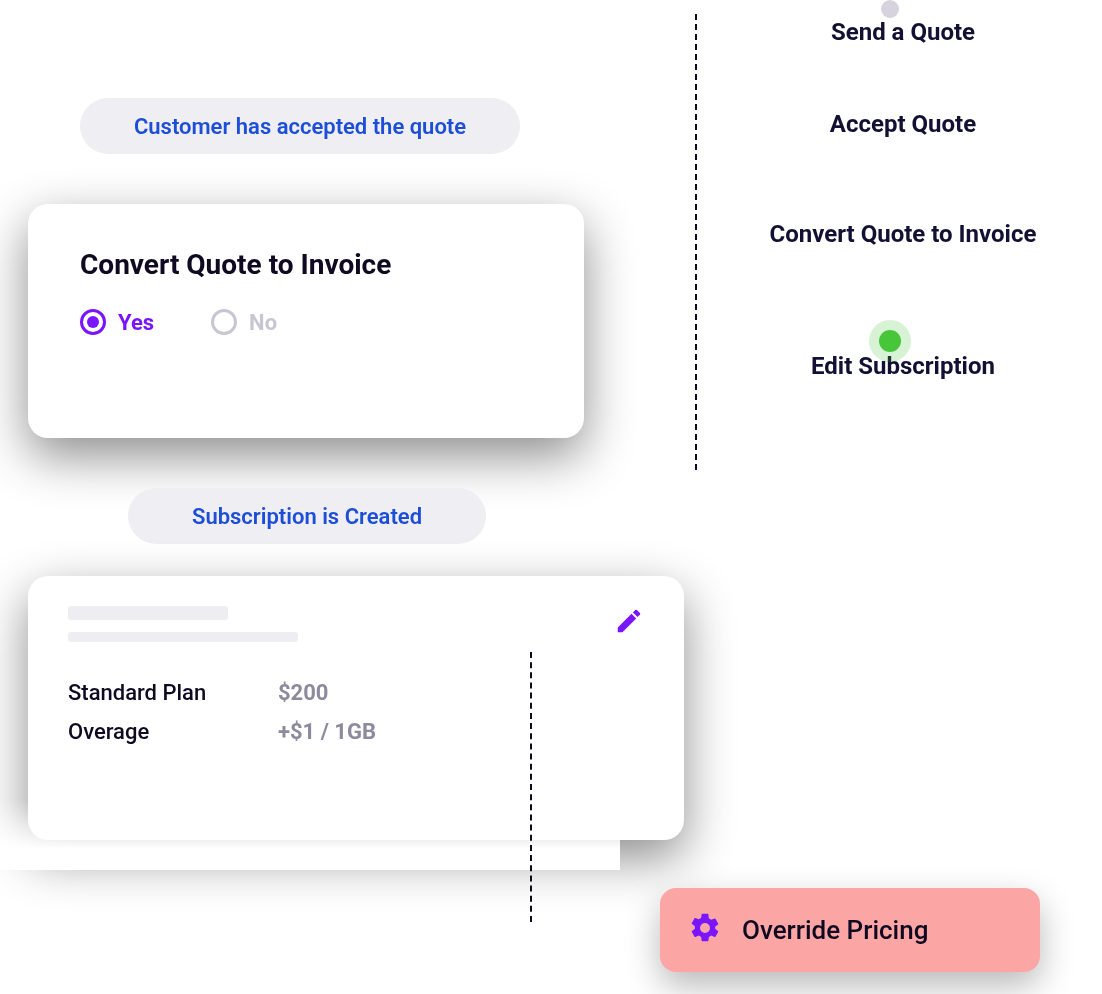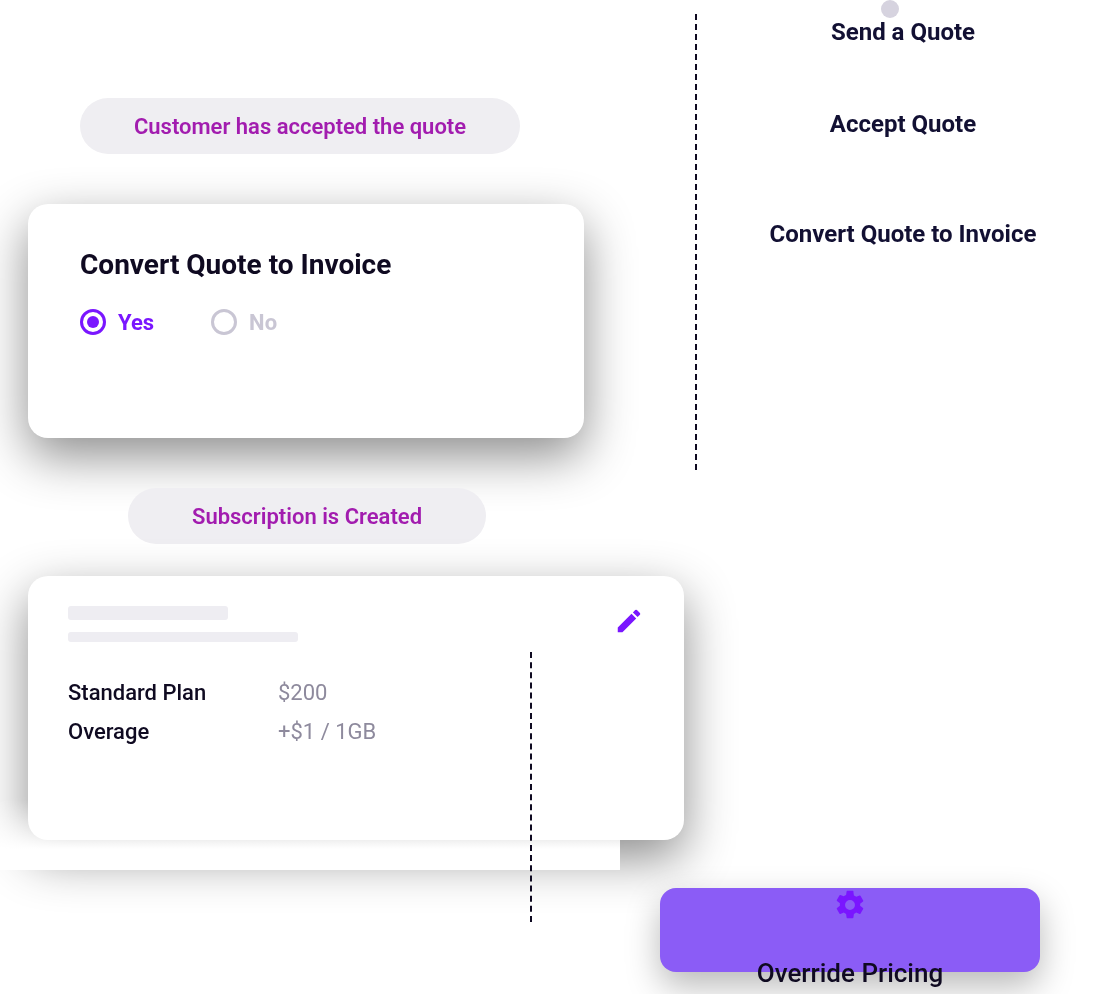--- a/index.html
+++ b/index.html
@@ -10,21 +10,21 @@
     position: relative;
     background: #fff;
     overflow: hidden;
   }
 
   
 
   .pill {
     position: absolute;
     background: #efeef2;
-    color: #a21caf;
+    color: #1d4ed8;
     font-weight: 600;
     border-radius: 999px;
     display: flex;
     align-items: center;
     justify-content: center;
     white-space: nowrap;
   }
   .pill-1 { left: 80px; top: 98px; width: 440px; height: 56px; font-size: 22px; }
   .pill-2 { left: 128px; top: 488px; width: 358px; height: 56px; font-size: 22px; }
 
@@ -57,21 +57,21 @@
   .card-2 { left: 28px; top: 576px; width: 656px; height: 264px; padding: 30px 40px 30px; }
   .card-2-header { display: flex; align-items: flex-start; justify-content: space-between; }
   .skeleton-lines { flex: 1; }
   .skel { background: #eeedf2; border-radius: 3px; height: 12px; margin-bottom: 12px; }
   .skel.s1 { width: 160px; height: 14px; }
   .skel.s2 { width: 230px; height: 10px; }
   .pencil-icon { color: #7a16ff; flex: 0 0 auto; margin-left: 12px; }
 
   .plan-grid { margin-top: 26px; display: grid; grid-template-columns: 210px 1fr; row-gap: 14px; font-size: 22px; }
   .plan-grid .lbl { color: #0f0a21; font-weight: 500; }
-  .plan-grid .val { color: #8e8a9d; font-weight: 400; }
+  .plan-grid .val { color: #8e8a9d; font-weight: 700; }
 
   .connector-line {
     position: absolute;
     left: 530px;
     top: 652px;
     width: 0;
     height: 270px;
     border-left: 2px dashed #0f0a21;
   }
 
@@ -126,28 +126,27 @@
   }
 
   
 
   .override-card {
     position: absolute;
     left: 660px;
     top: 888px;
     width: 380px;
     height: 84px;
-    background: #8b5cf6;
+    background: #fca5a5;
     border-radius: 16px;
     box-shadow: 0 14px 34px rgba(0,0,0,0.28);
     display: flex;
     align-items: center;
     padding: 0 28px;
-    gap: 32px;
-    flex-direction: column;
+    gap: 20px;
   }
   .gear-icon { color: #7a16ff; flex: 0 0 auto; }
   .override-label { font-size: 26px; color: #0f0a21; font-weight: 500; }
 </style>
 </head>
 <body>
 
 <div class="pill pill-1">
   <span>Customer has accepted the quote</span>
 </div>
@@ -208,20 +207,26 @@
     <div class="tl-label">Send a Quote</div>
   </div>
   <div class="tl-item">
     <div class="tl-dot-wrap"></div>
     <div class="tl-label">Accept Quote</div>
   </div>
   <div class="tl-item">
     <div class="tl-dot-wrap"></div>
     <div class="tl-label">Convert Quote to Invoice</div>
   </div>
+  <div class="tl-item">
+    <div class="tl-dot-wrap">
+        <div class="tl-dot active"></div>
+      </div>
+    <div class="tl-label">Edit Subscription</div>
+  </div>
 </div>
 
 <div class="override-card">
   <span class="gear-icon">
     <svg width="34" height="34" viewBox="0 0 24 24" fill="currentColor">
       <path d="M19.14 12.94a7.49 7.49 0 0 0 .05-.94 7.49 7.49 0 0 0-.05-.94l2.03-1.58a.5.5 0 0 0 .12-.64l-1.92-3.32a.5.5 0 0 0-.6-.22l-2.39.96a7.03 7.03 0 0 0-1.62-.94l-.36-2.54A.5.5 0 0 0 13.9 2h-3.8a.5.5 0 0 0-.5.42l-.36 2.54c-.58.24-1.12.55-1.62.94l-2.39-.96a.5.5 0 0 0-.6.22L2.71 8.48a.5.5 0 0 0 .12.64l2.03 1.58c-.03.31-.05.63-.05.94s.02.63.05.94L2.83 14.16a.5.5 0 0 0-.12.64l1.92 3.32c.13.23.4.32.6.22l2.39-.96c.5.39 1.04.7 1.62.94l.36 2.54c.04.24.25.42.5.42h3.8c.25 0 .46-.18.5-.42l.36-2.54c.58-.24 1.12-.55 1.62-.94l2.39.96c.2.1.47.01.6-.22l1.92-3.32a.5.5 0 0 0-.12-.64l-2.03-1.58zM12 15.5A3.5 3.5 0 1 1 12 8.5a3.5 3.5 0 0 1 0 7z"></path>
     </svg>
   </span>
   <span class="override-label">Override Pricing</span>
 </div>

